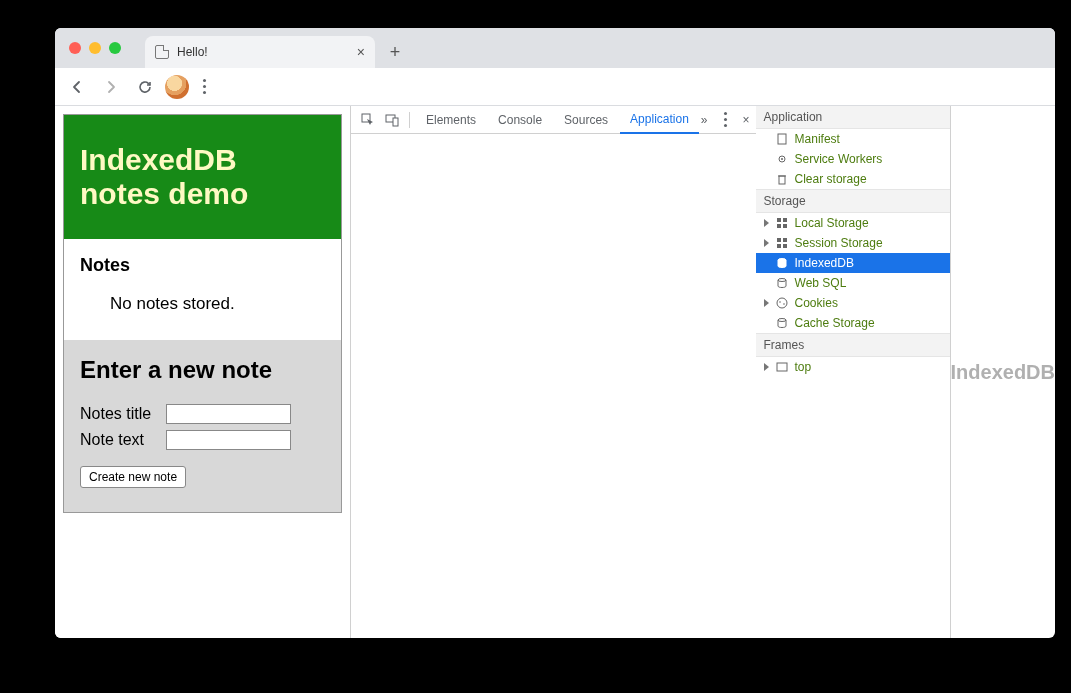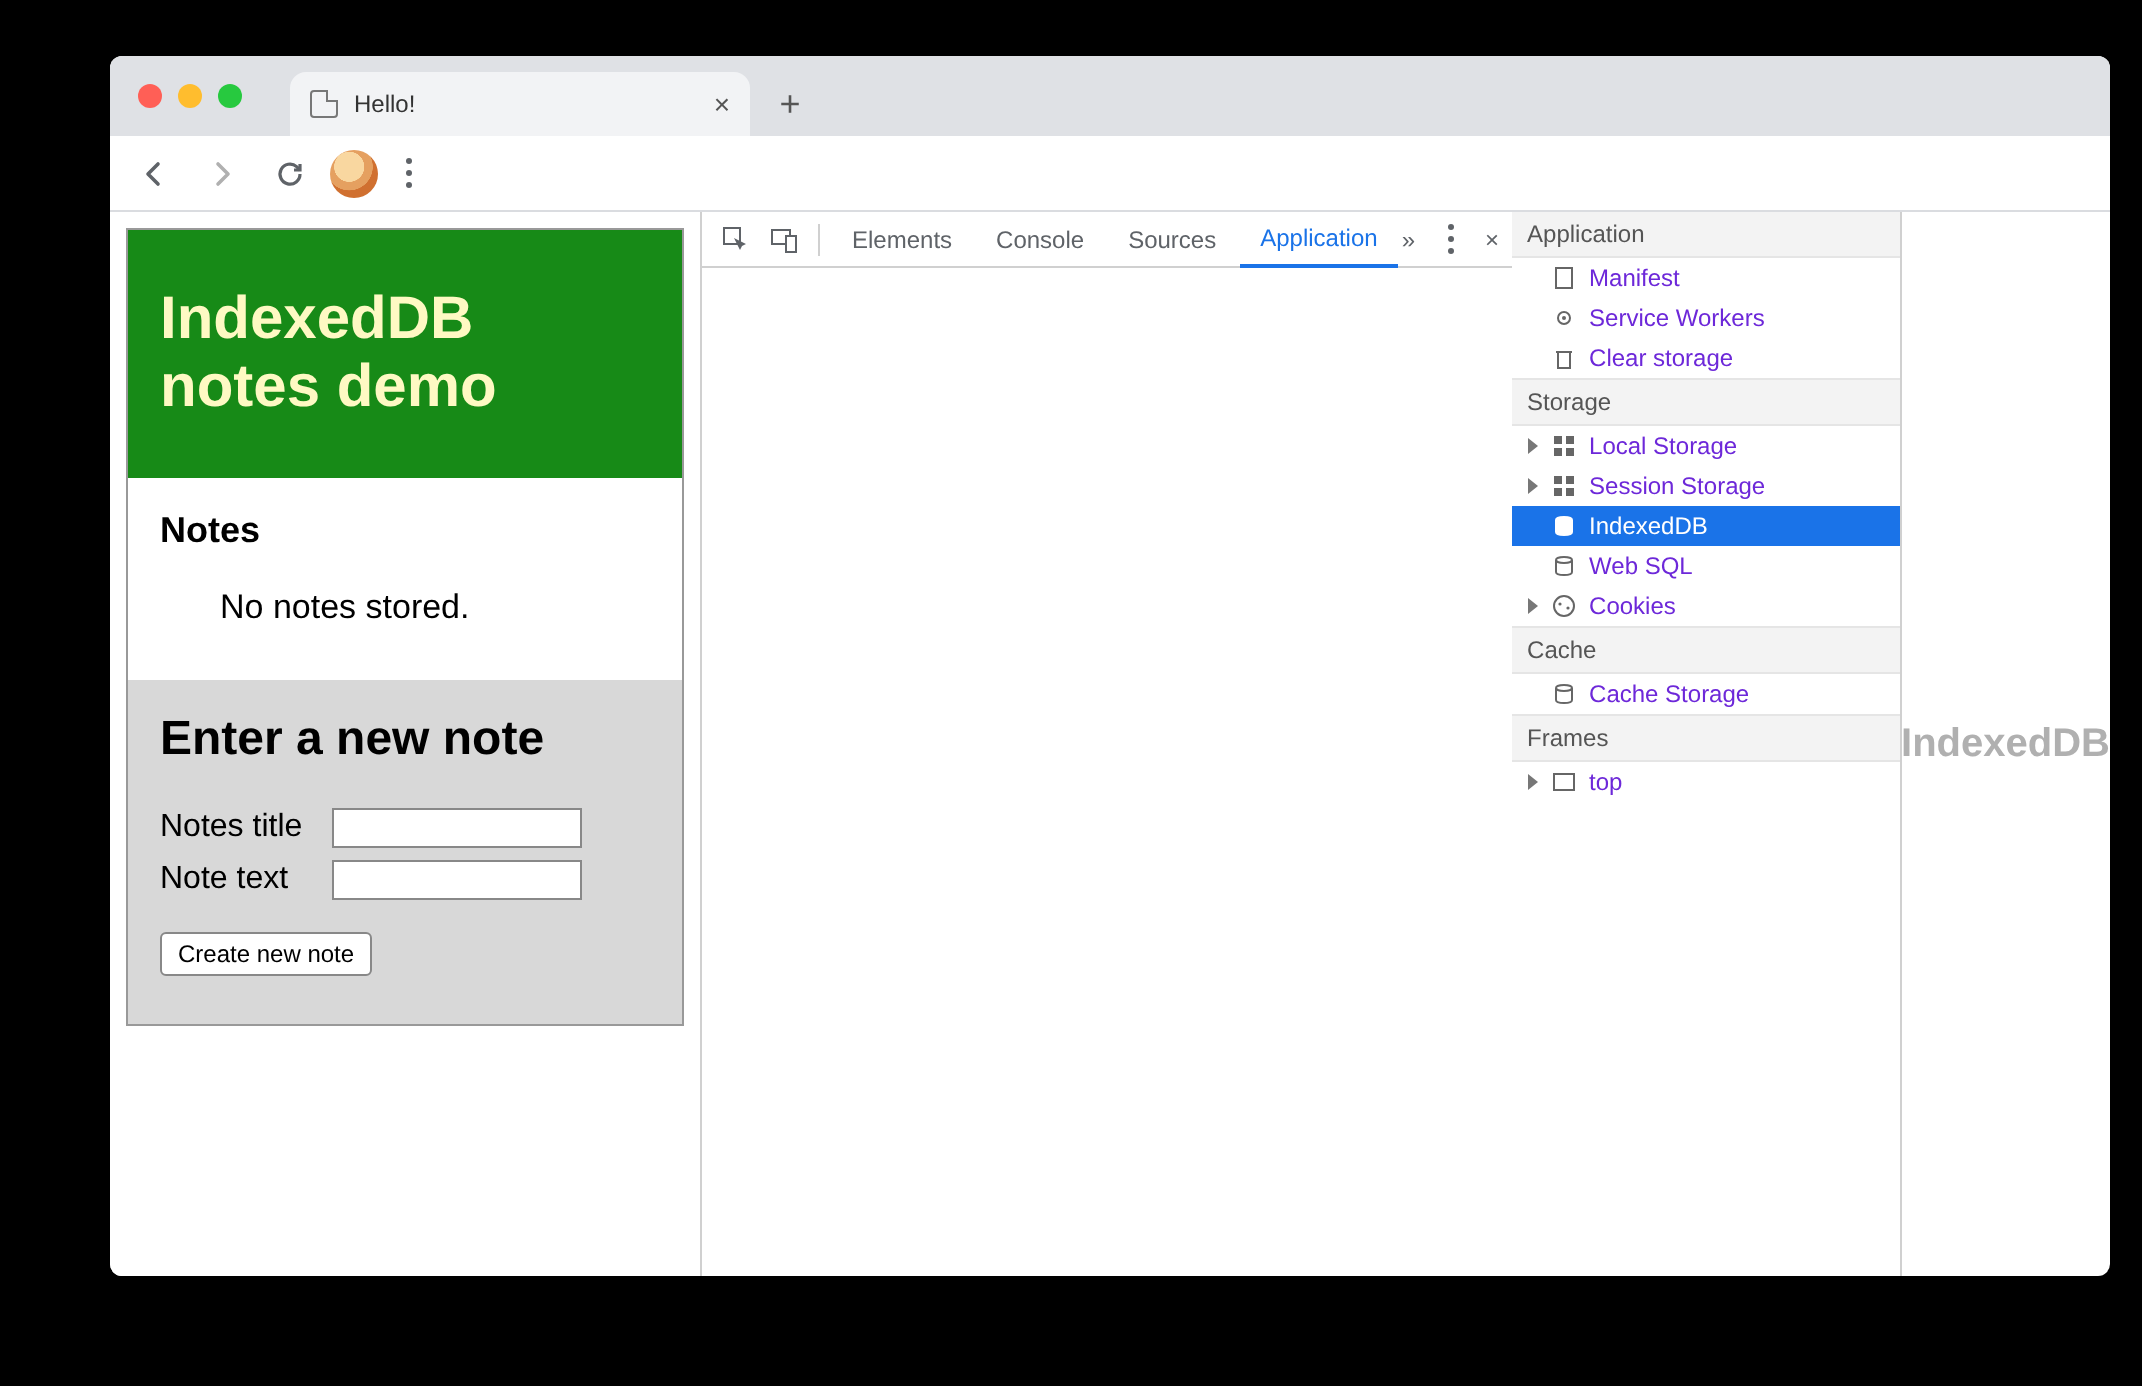--- a/index.html
+++ b/index.html
@@ -91,21 +91,21 @@
   .dt-tabs{height:28px;border-bottom:1px solid #d0d0d0;display:flex;align-items:center;padding-left:6px;gap:2px;}
   .dt-ic{width:22px;height:22px;display:flex;align-items:center;justify-content:center;color:#5f6368;}
   .dt-sep{width:1px;height:16px;background:#d0d0d0;margin:0 4px;}
   .dt-tab{padding:0 10px;height:28px;display:flex;align-items:center;color:#5f6368;}
   .dt-tab.active{color:#1a73e8;border-bottom:2px solid #1a73e8;height:28px;}
   .dt-right{margin-left:auto;display:flex;align-items:center;gap:8px;padding-right:6px;color:#5f6368;}
   .dt-body{flex:1;display:flex;}
   .dt-side{width:195px;border-right:1px solid #d0d0d0;background:#fff;overflow:auto;}
   .sec-title{background:#f3f3f3;padding:4px 8px;color:#555;border-bottom:1px solid #e5e5e5;border-top:1px solid #e5e5e5;}
   .sec-title:first-child{border-top:none;}
-  .item{display:flex;align-items:center;gap:6px;padding:3px 4px 3px 20px;color:#6d28d9;}
+  .item{display:flex;align-items:center;gap:6px;padding:3px 4px 3px 20px;color:#4d7c0f;}
   .item .tri{width:0;height:0;border-top:4px solid transparent;border-bottom:4px solid transparent;border-left:5px solid #777;margin-left:-12px;}
   .item.noarrow .tri{visibility:hidden;}
   .item.selected{background:#1a73e8;color:#fff;}
   .item.selected .ic *{stroke:#fff;fill:#fff;}
   .ic{width:14px;height:14px;display:flex;align-items:center;justify-content:center;}
   .dt-main{flex:1;display:flex;align-items:center;justify-content:center;}
   .dt-main-title{font-size:20px;font-weight:bold;color:#b0b0b0;}
   
   svg{display:block;}
 </style>
@@ -293,21 +293,20 @@
               <span class="ic">
                 <svg width="12" height="12">
                   <circle cx="6" cy="6" r="5" stroke="#666" fill="none"></circle>
                   <circle cx="4" cy="5" r="0.8" fill="#666"></circle>
                   <circle cx="8" cy="7" r="0.8" fill="#666"></circle>
                 </svg>
               </span>
               <span>Cookies</span>
             </div>
 
-          <div class="sec-title">Cache</div>
           <div class="item noarrow">
               <span class="tri"></span>
               <span class="ic">
                 <svg width="12" height="12">
                   <ellipse cx="6" cy="3" rx="4" ry="1.5" stroke="#666" fill="none"></ellipse>
                   <path d="M2 3v6c0 1 2 1.5 4 1.5s4-.5 4-1.5V3" stroke="#666" fill="none"></path>
                 </svg>
               </span>
               <span>Cache Storage</span>
             </div>

